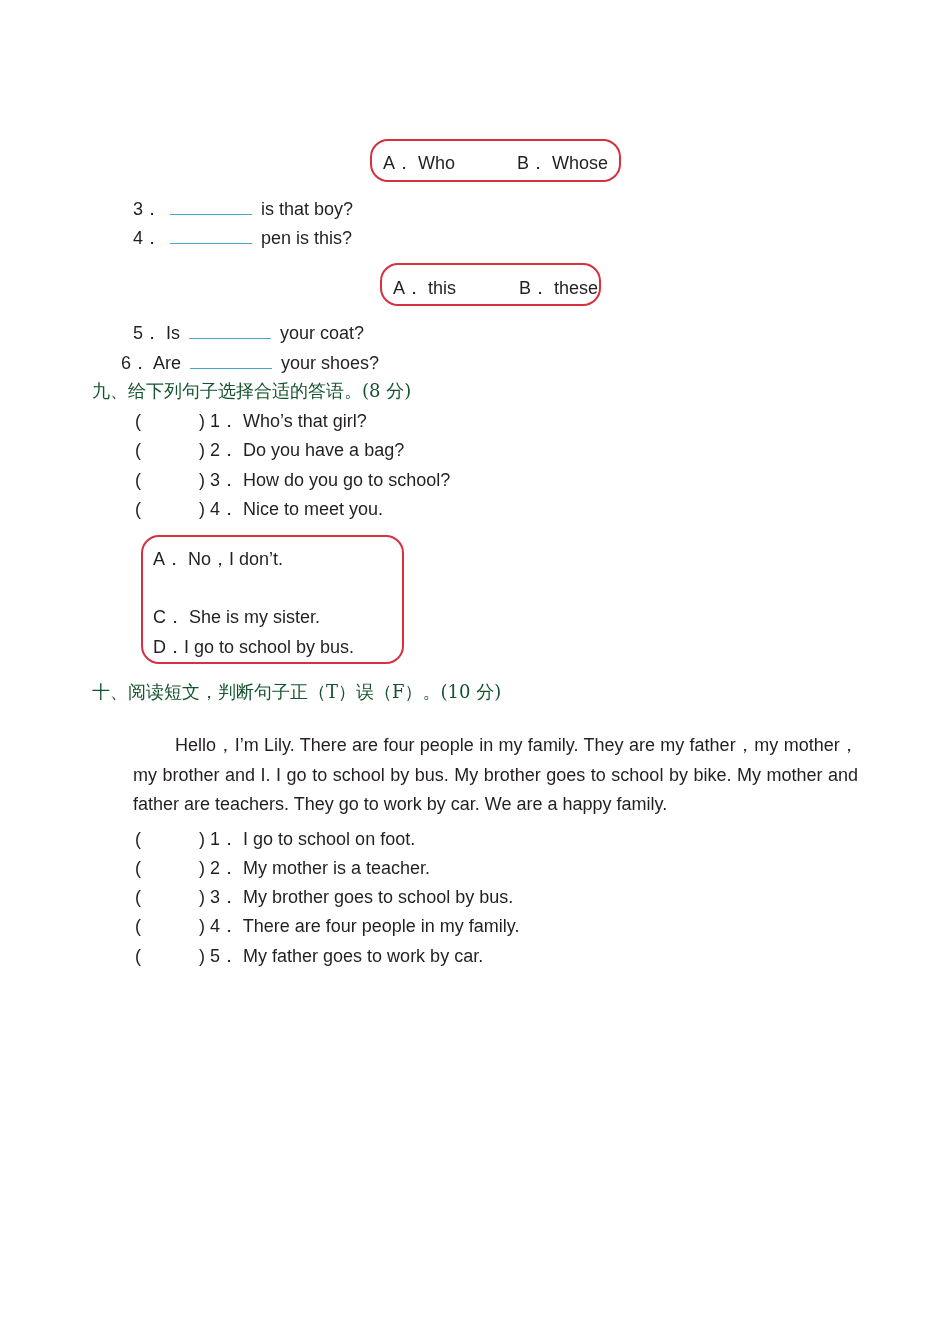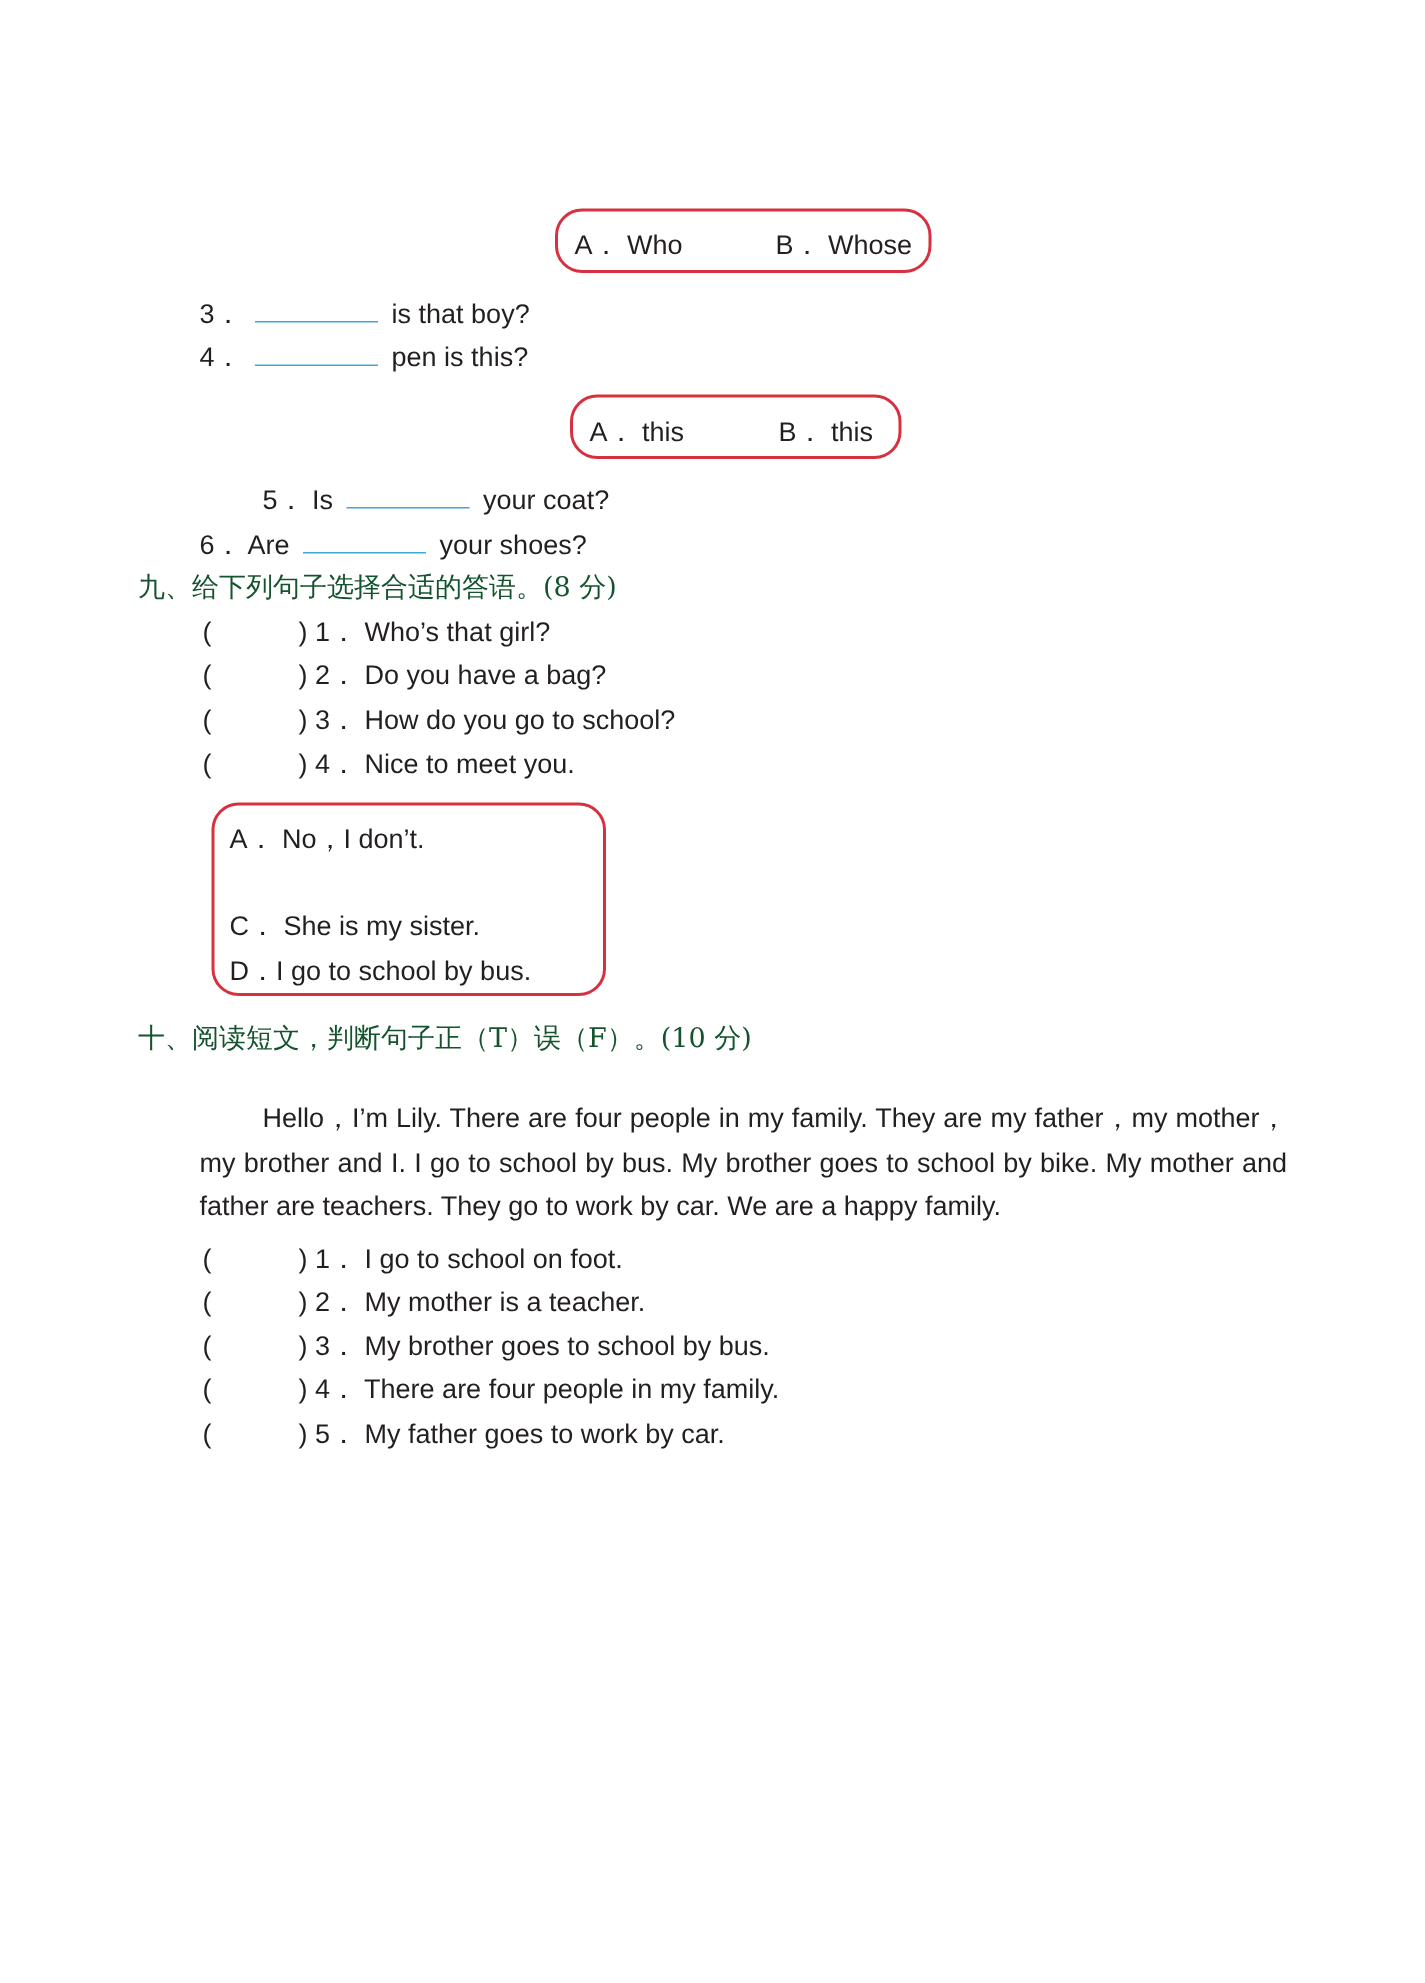--- a/index.html
+++ b/index.html
@@ -27,29 +27,29 @@
   <span>is that boy?</span>
 </div>
 <div class="abs line" style="left:133px;top:227px;">
   <span>4．</span>
   <span class="blank"></span>
   <span>pen is this?</span>
 </div>
 
 <div class="optbox" style="left:380px;top:263px;width:221px;height:43px;">
   <span class="abs" style="left:11px;top:11px;">A．  this</span>
-  <span class="abs" style="left:137px;top:11px;">B．  this</span>
+  <span class="abs" style="left:137px;top:11px;">B．  these</span>
 </div>
 
-<div class="abs line" style="left:133px;top:322px;margin-left:42px;">
+<div class="abs line" style="left:133px;top:322px;">
   <span>5．  Is</span>
   <span class="blank"></span>
   <span>your coat?</span>
 </div>
-<div class="abs line" style="left:133px;top:352px;">
+<div class="abs line" style="left:121px;top:352px;">
   <span>6．  Are</span>
   <span class="blank"></span>
   <span>your shoes?</span>
 </div>
 
 <div class="abs heading" style="left:92px;top:379px;">九、给下列句子选择合适的答语。(8 分)</div>
 
 <div class="abs line" style="left:135px;top:410px;">
   <span class="paren"><span>(</span><span style="float:right">)</span></span>
   <span>1．</span>

